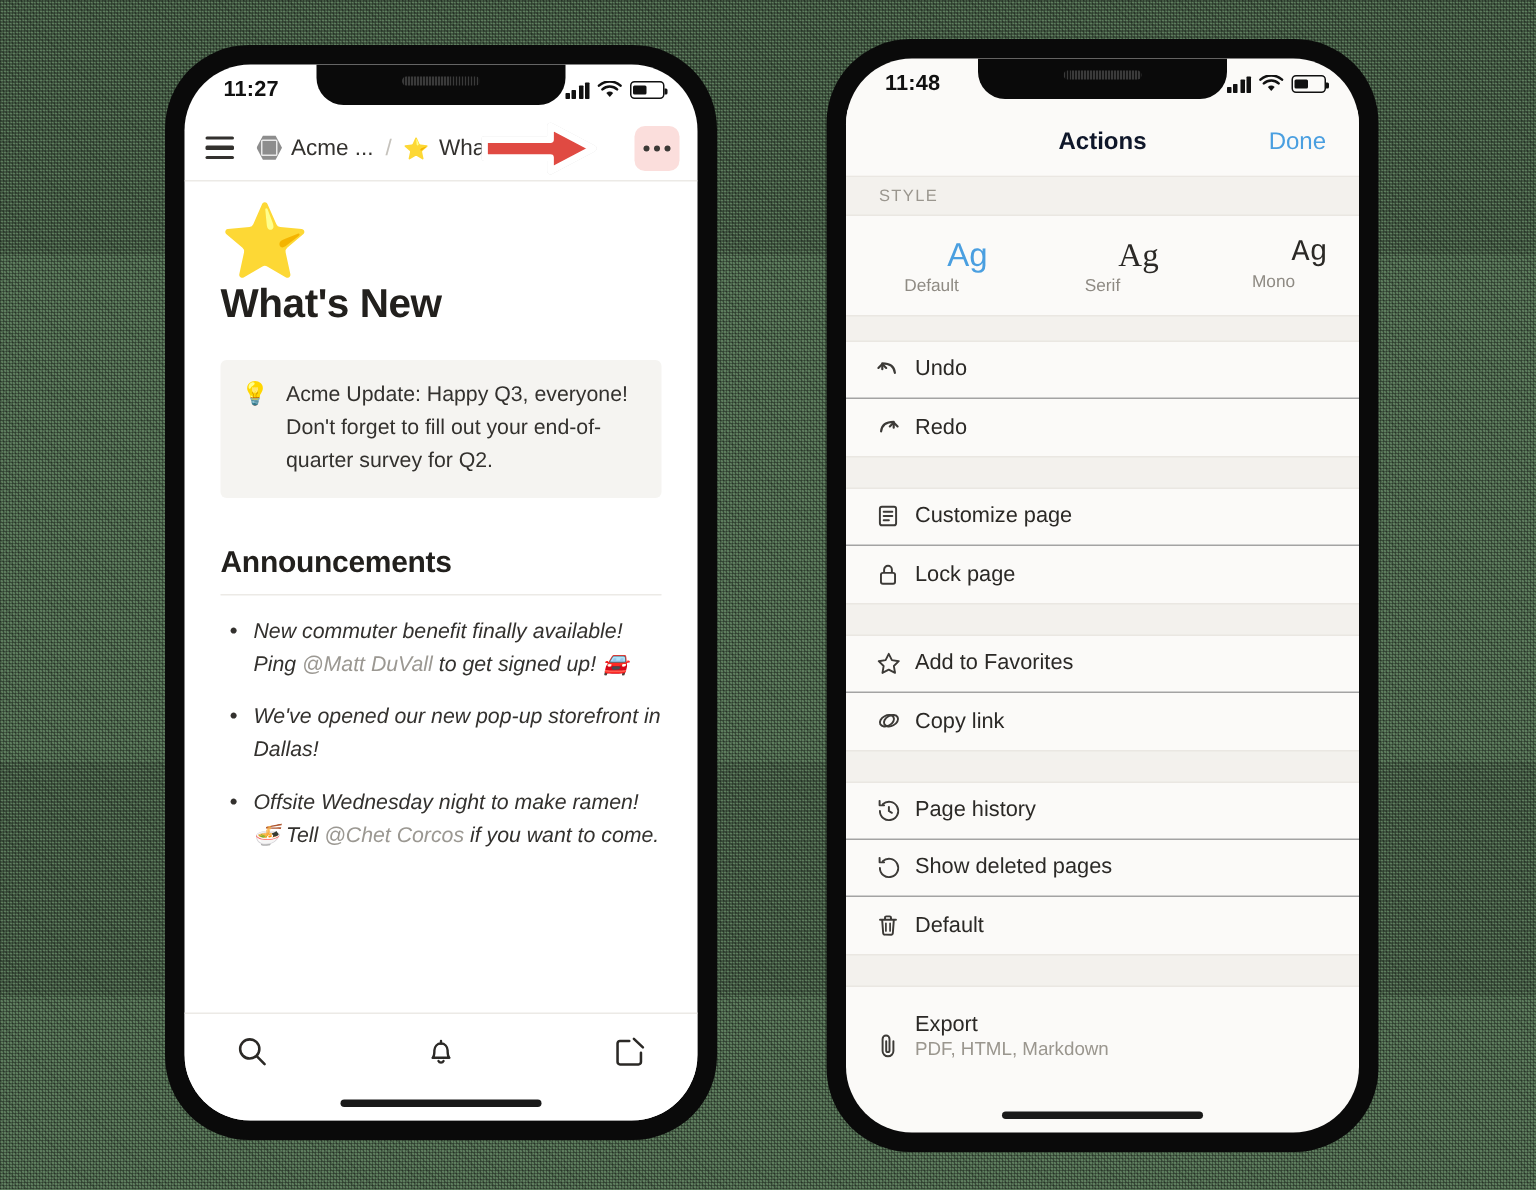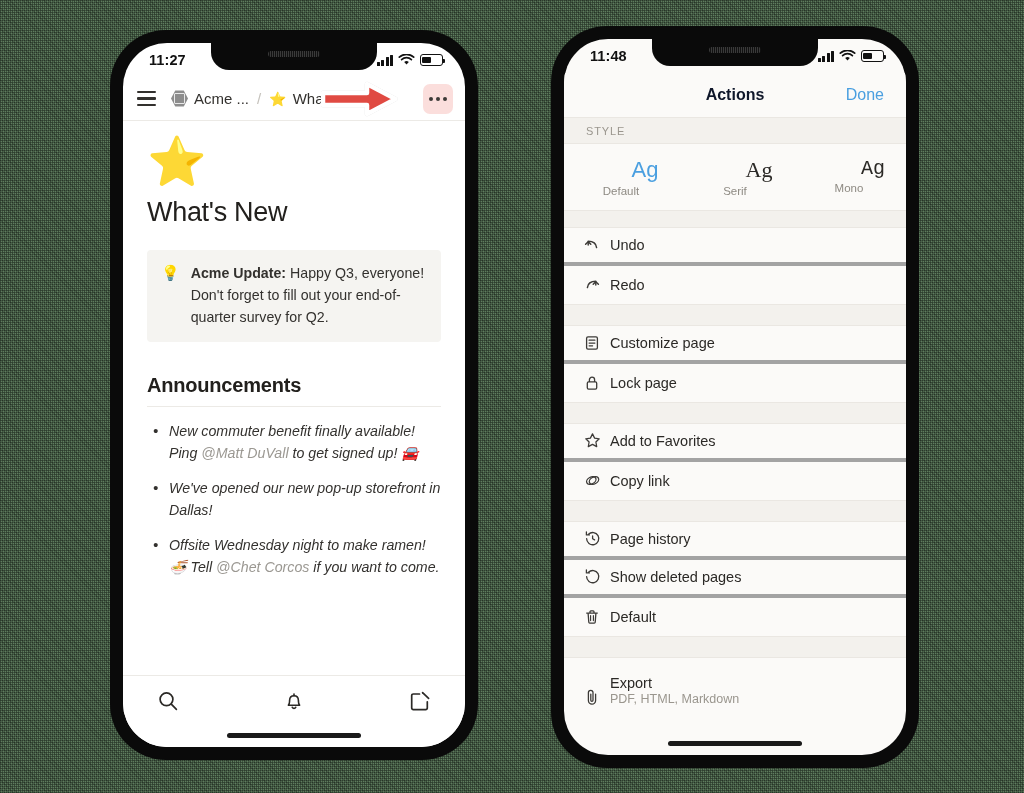--- a/index.html
+++ b/index.html
@@ -135,35 +135,35 @@
     left: 198px; top: 4px;
     width: 78px; height: 36px;
     z-index: 30;
     filter: drop-shadow(0 0 0.5px rgba(0,0,0,.15));
   }
 
   
   .page-body { padding: 16px 24px 0 24px; }
   .hero-star { font-size: 48px; line-height: 1.05; }
   .page-title {
-    font-size: 27px; font-weight: normal; color: #22201d;
-    margin-top: 10px; letter-spacing: -.3px;
+    font-size: 27px; font-weight: bold; color: #22201d;
+    letter-spacing: -.3px;
   }
   .callout {
     margin-top: 22px;
     background: #f5f4f1;
     border-radius: 4px;
     padding: 13px 14px 14px 14px;
     display: flex; gap: 11px;
   }
   .callout-icon { font-size: 15px; line-height: 1.35; flex:none; }
   .callout-text {
     font-size: 14.2px; line-height: 1.52; color: #33312e;
   }
-  .callout-text b { font-weight: bold; }
+  .callout-text b { font-weight: normal; }
 
   .section-head {
     margin-top: 32px;
     font-size: 20px; font-weight: bold; color: #22201d;
     padding-bottom: 9px;
     border-bottom: 1px solid #eceae6;
     letter-spacing: -.2px;
   }
   ul.bullets { list-style: none; margin-top: 14px; font-style: italic; }
   ul.bullets li {
@@ -232,21 +232,21 @@
     height: 22px; background: #f3f1ed;
     border-top: 1px solid #eae7e2; border-bottom: 1px solid #eae7e2;
   }
   .gap.short { height: 18px; }
 
   .arow {
     display: flex; align-items: center;
     height: 38px;
     padding-left: 20px;
     background: #fbfaf8;
-    border-bottom: 4px solid #a3a3a3;
+    border-bottom: 1px solid #a3a3a3;
   }
   .arow:last-child { border-bottom: none; }
   .arow .ico { width: 26px; flex:none; display:flex; align-items:center; }
   .arow .lbl { font-size: 14.5px; color: #2b2926; }
   .arow.tall { height: 48px; align-items: flex-end; border-bottom:none; }
   .arow.tall .stack { display:flex; flex-direction:column; gap: 1px; }
   .arow.tall .sub { font-size: 12.5px; color: #9a968e; }
 
   svg { display: block; }
 </style>

